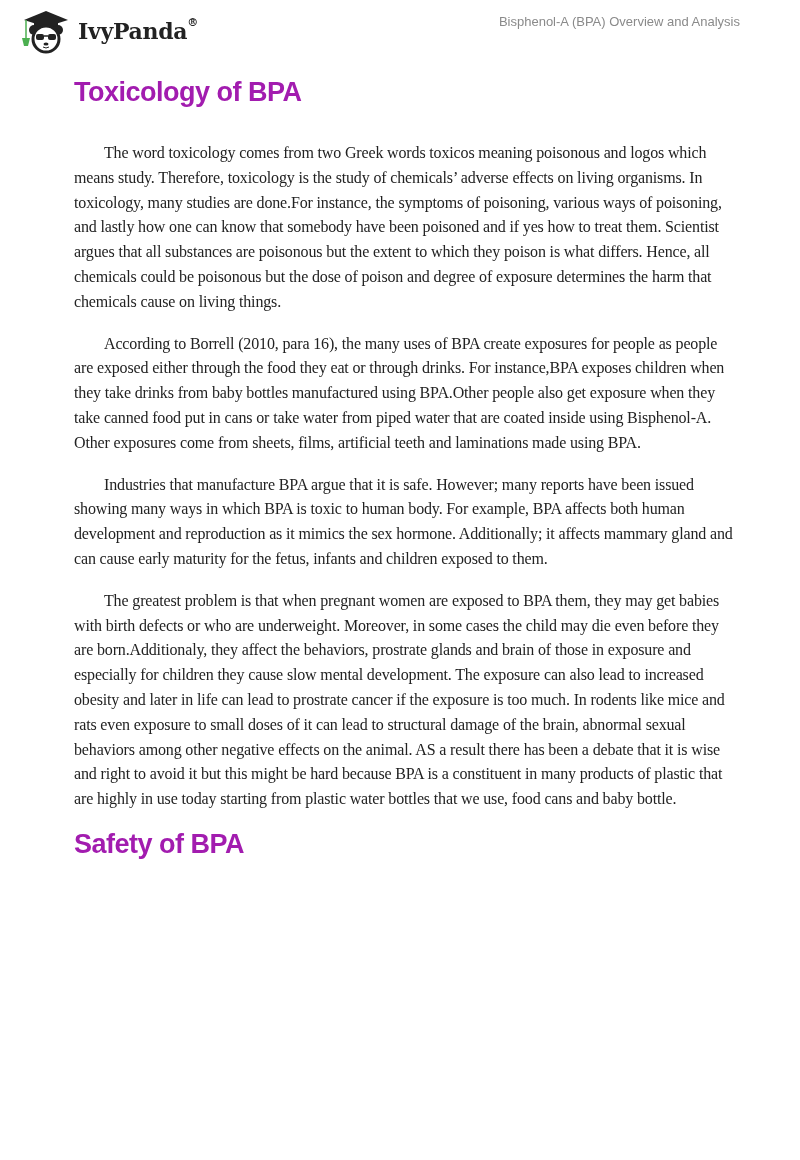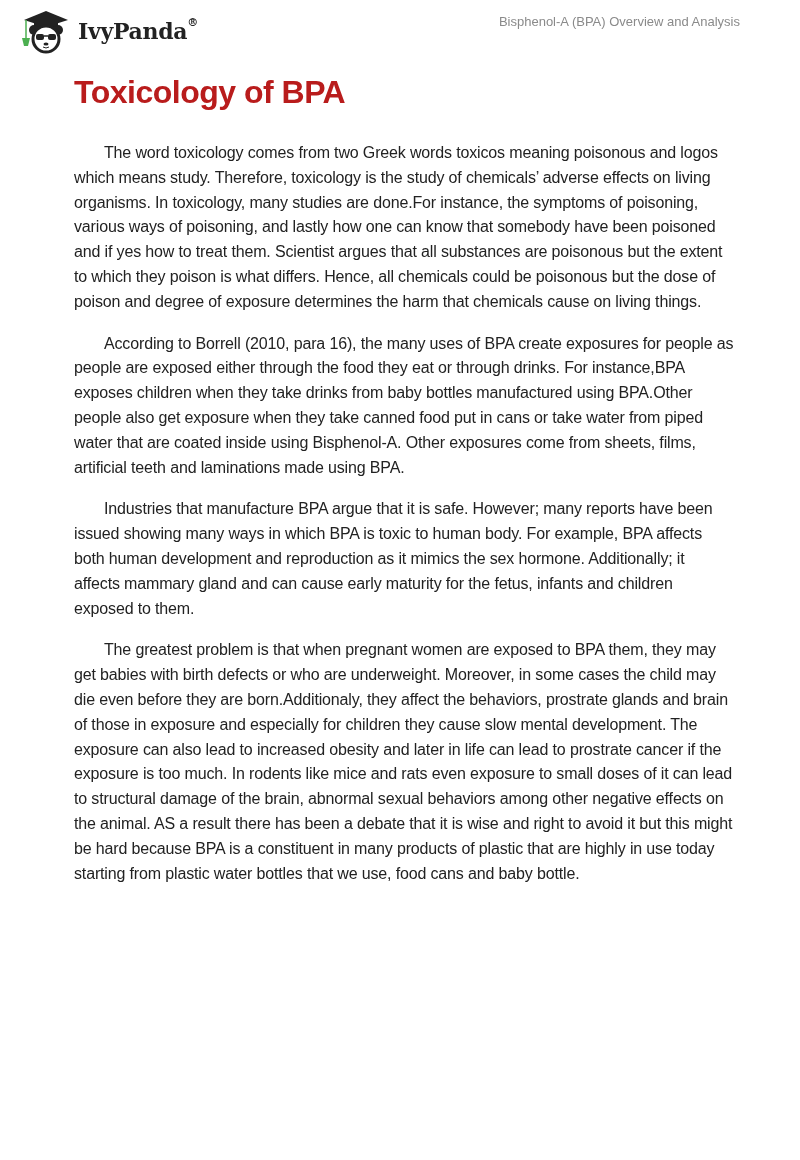--- a/index.html
+++ b/index.html
@@ -6,23 +6,23 @@
   body { width: 800px; height: 1160px; position: relative; overflow: hidden;
          font-family: "Liberation Sans", sans-serif; color: #222222; }
   .header { position: absolute; left: 0; top: 0; width: 772px; height: 60px; }
   .logo { position: absolute; left: 16px; top: 8px; display: flex; align-items: center; }
   .logo-mark { width: 56px; height: 46px; }
   .logo-text { font-family: "DejaVu Serif", serif; font-weight: bold; font-size: 22px;
                color: #222; margin-left: 6px; letter-spacing: -0.3px; }
   .logo-text sup { font-size: 11px; vertical-align: top; position: relative; top: -2px; }
   .doc-title { position: absolute; right: 32px; top: 14px; font-size: 13px; color: #8a8a8a; text-align: center; }
   .content { position: absolute; left: 74px; top: 70px; width: 660px; }
-  h1 { font-size: 32px; font-weight: bold; color: #b91c1c; margin: 0; letter-spacing: -0.5px; line-height: 44px; }
+  h1 { font-size: 27px; font-weight: bold; color: #a21caf; margin: 0; letter-spacing: -0.5px; line-height: 44px; }
   h1.second { margin-top: 0; }
-  p { font-size: 16px; line-height: 24.8px; margin: 0; text-indent: 30px; color: #222; letter-spacing: -0.15px; }
+  p { font-size: 16px; line-height: 24.8px; margin: 0; text-indent: 30px; color: #222; letter-spacing: -0.15px; font-family: Liberation Serif, serif; }
   .sec1 h1 { margin-bottom: 27px; }
   .p-gap { margin-bottom: 17px; }
   .footer-url { position: absolute; right: 32px; top: 1165px; font-size: 16px; color: #9a9a9a; text-align: center; }
 </style>
 </head>
 <body>
 
 <div class="header">
   <div class="logo">
     <svg class="logo-mark" viewBox="0 0 56 46">
@@ -52,16 +52,17 @@
 
 <div class="content">
   <div class="sec1">
     <h1>Toxicology of BPA</h1>
     <p class="p-gap">The word toxicology comes from two Greek words toxicos meaning poisonous and logos which means study. Therefore, toxicology is the study of chemicals’ adverse effects on living organisms. In toxicology, many studies are done.For instance, the symptoms of poisoning, various ways of poisoning, and lastly how one can know that somebody have been poisoned and if yes how to treat them. Scientist argues that all substances are poisonous but the extent to which they poison is what differs. Hence, all chemicals could be poisonous but the dose of poison and degree of exposure determines the harm that chemicals cause on living things.</p>
     <p class="p-gap">According to Borrell (2010, para 16), the many uses of BPA create exposures for people as people are exposed either through the food they eat or through drinks. For instance,BPA exposes children when they take drinks from baby bottles manufactured using BPA.Other people also get exposure when they take canned food put in cans or take water from piped water that are coated inside using Bisphenol-A. Other exposures come from sheets, films, artificial teeth and laminations made using BPA.</p>
     <p class="p-gap">Industries that manufacture BPA argue that it is safe. However; many reports have been issued showing many ways in which BPA is toxic to human body. For example, BPA affects both human development and reproduction as it mimics the sex hormone. Additionally; it affects mammary gland and can cause early maturity for the fetus, infants and children exposed to them.</p>
     <p>The greatest problem is that when pregnant women are exposed to BPA them, they may get babies with birth defects or who are underweight. Moreover, in some cases the child may die even before they are born.Additionaly, they affect the behaviors, prostrate glands and brain of those in exposure and especially for children they cause slow mental development. The exposure can also lead to increased obesity and later in life can lead to prostrate cancer if the exposure is too much. In rodents like mice and rats even exposure to small doses of it can lead to structural damage of the brain, abnormal sexual behaviors among other negative effects on the animal. AS a result there has been a debate that it is wise and right to avoid it but this might be hard because BPA is a constituent in many products of plastic that are highly in use today starting from plastic water bottles that we use, food cans and baby bottle.</p>
   </div>
   <div class="sec2" style="margin-top:10px;">
+    <h1 class="second" style="margin-bottom:27px;">Safety of BPA</h1>
   </div>
 </div>
 
 <div class="footer-url">https://ivypanda.com/essays/bisphenol-a-bpa-overview-and-analysis/</div>
 
 </body></html>

